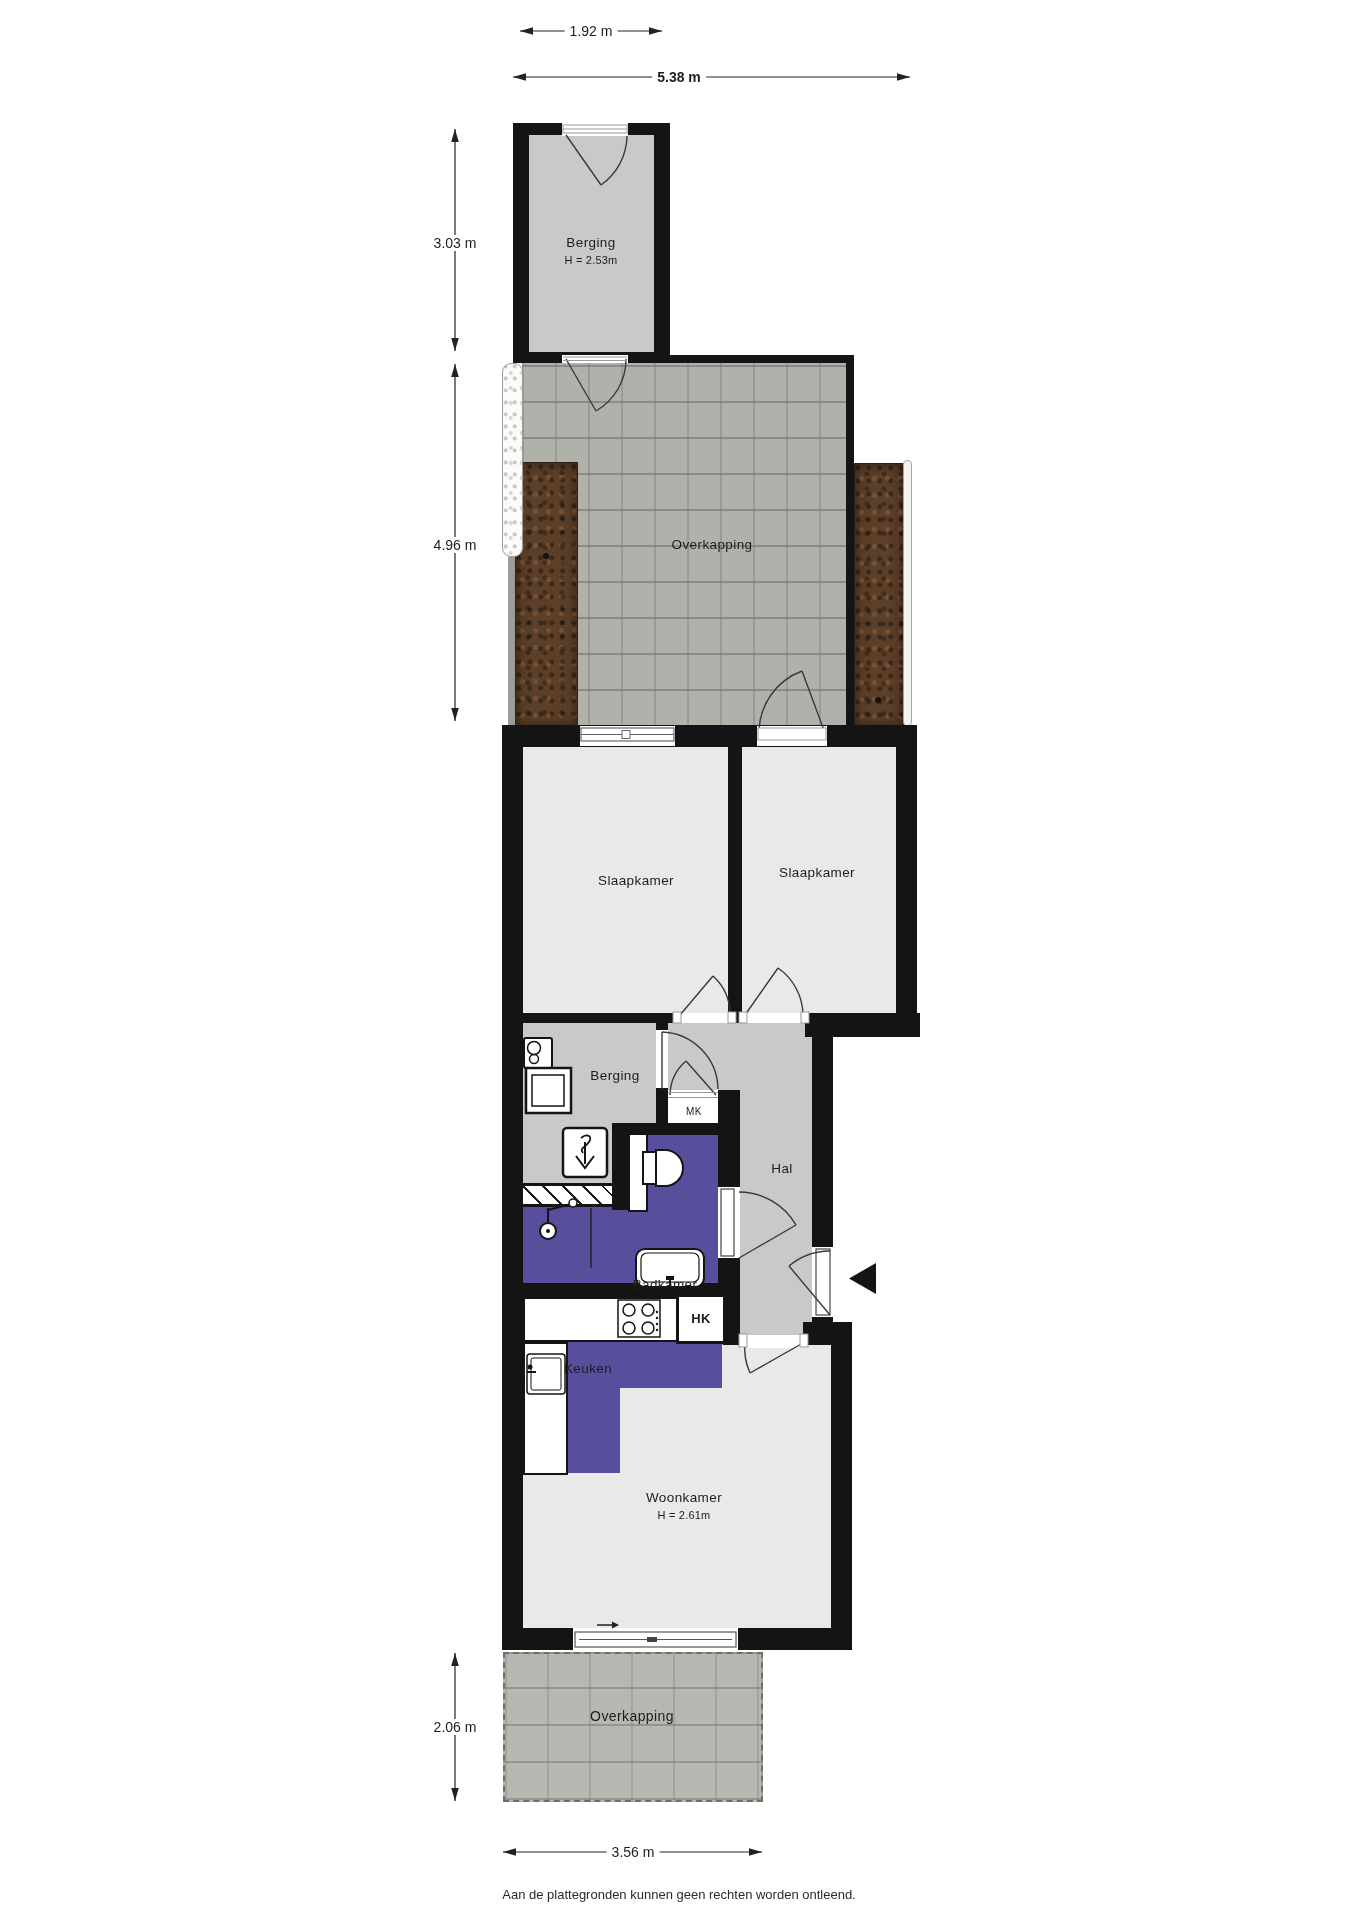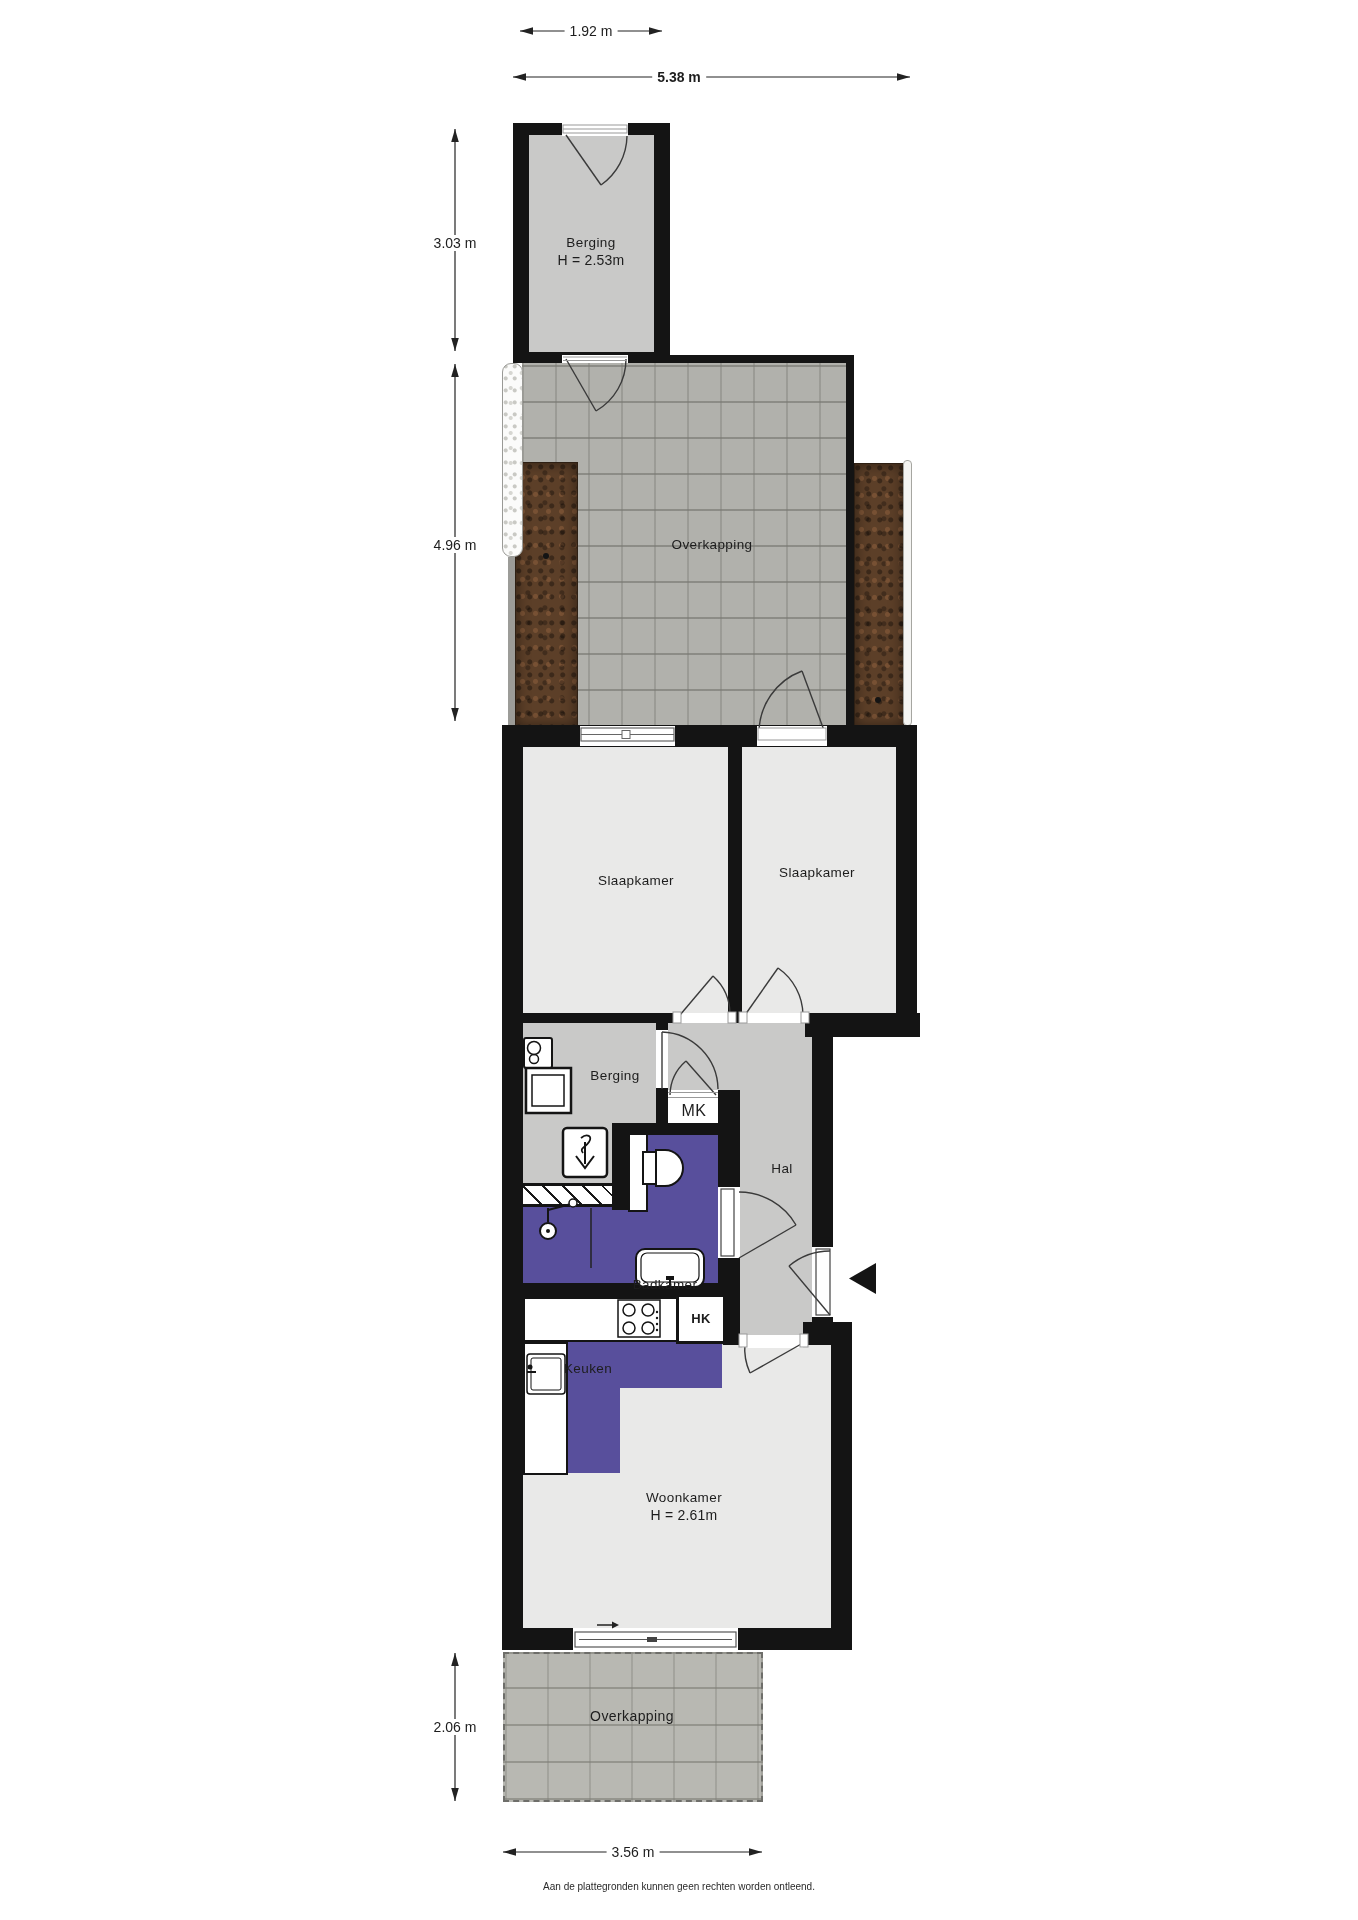--- a/index.html
+++ b/index.html
@@ -35,25 +35,25 @@
       radial-gradient(circle at 70% 60%, #d6d6d1 0 1.5px, transparent 2.5px);
     background-size:9px 12px,11px 15px;
     border:1.5px solid #9a9a96;border-radius:9px;}
   .fence2{position:absolute;background:#f4f4f2;border:1px solid #a6a6a1;border-radius:4px;}
   .hatch{position:absolute;background:repeating-linear-gradient(45deg,#fff 0 12px,#1a1a1a 12px 14px);
     border-top:3px solid #141414;border-bottom:3px solid #141414;}
   .whitebox{position:absolute;background:#fff;}
   .pilaster{position:absolute;background:#fff;border:2px solid #141414;}
   .lbl{position:absolute;transform:translate(-50%,-50%);font-size:13.5px;
        letter-spacing:.4px;white-space:nowrap;color:#1d1d1d;}
-  .lbl.small{font-size:14px;letter-spacing:.2px;text-align:center;}
+  .lbl.small{font-size:11px;letter-spacing:.2px;text-align:center;}
   .lbl.big{font-size:14px;text-align:right;}
   .dim{position:absolute;transform:translate(-50%,-50%);font-size:14px;background:#fff;
        padding:0 5px;white-space:nowrap;color:#1d1d1d;}
-  .disclaimer{position:absolute;transform:translate(-50%,-50%);font-size:10px;color:#2a2a2a;white-space:nowrap;}
+  .disclaimer{position:absolute;transform:translate(-50%,-50%);font-size:13px;color:#2a2a2a;white-space:nowrap;margin-top:8px;}
   svg.overlay{position:absolute;left:0;top:0;pointer-events:none;}
 </style>
 </head>
 <body>
 
 <div class="plan">
 
   <div class="w" style="left:513px;top:123px;width:157px;height:239px;"></div>
   <div class="floor-mid" style="left:529px;top:135px;width:125px;height:217px;"></div>
   <div class="gap" style="left:562px;top:123px;width:66px;height:13px;"></div>
@@ -280,21 +280,21 @@
   <div class="dim" style="left:455px;top:545px;">4.96 m</div>
   <div class="dim" style="left:455px;top:1727px;">2.06 m</div>
   <div class="dim" style="left:633px;top:1852px;">3.56 m</div>
 
   <div class="lbl" style="left:591px;top:242px;">Berging</div>
   <div class="lbl small" style="left:591px;top:260px;">H = 2.53m</div>
   <div class="lbl" style="left:712px;top:544px;">Overkapping</div>
   <div class="lbl" style="left:636px;top:880px;">Slaapkamer</div>
   <div class="lbl" style="left:817px;top:872px;">Slaapkamer</div>
   <div class="lbl" style="left:615px;top:1075px;">Berging</div>
-  <div class="lbl" style="left:694px;top:1111px;font-size:16px;">MK</div>
+  <div class="lbl" style="left:694px;top:1111px;font-size:10px;">MK</div>
   <div class="lbl" style="left:782px;top:1168px;">Hal</div>
   <div class="lbl" style="left:665px;top:1284px;">Badkamer</div>
   <div class="lbl" style="left:701px;top:1318px;font-size:13px;font-weight:bold;">HK</div>
   <div class="lbl" style="left:588px;top:1368px;">Keuken</div>
   <div class="lbl" style="left:684px;top:1497px;">Woonkamer</div>
   <div class="lbl small" style="left:684px;top:1515px;">H = 2.61m</div>
   <div class="lbl big" style="left:632px;top:1716px;">Overkapping</div>
 
   <div class="disclaimer" style="left:679px;top:1886px;">Aan de plattegronden kunnen geen rechten worden ontleend.</div>
 </div>

